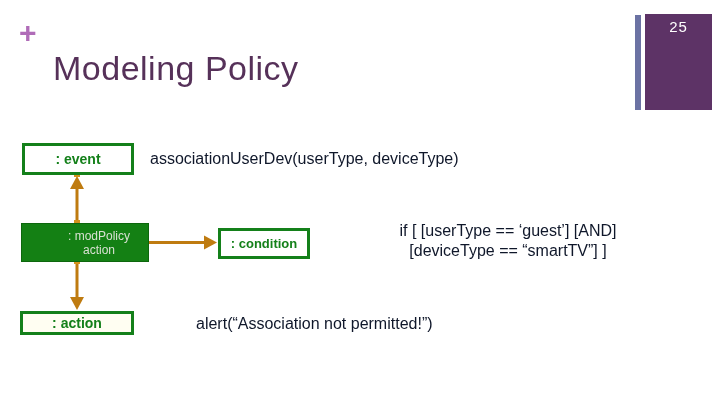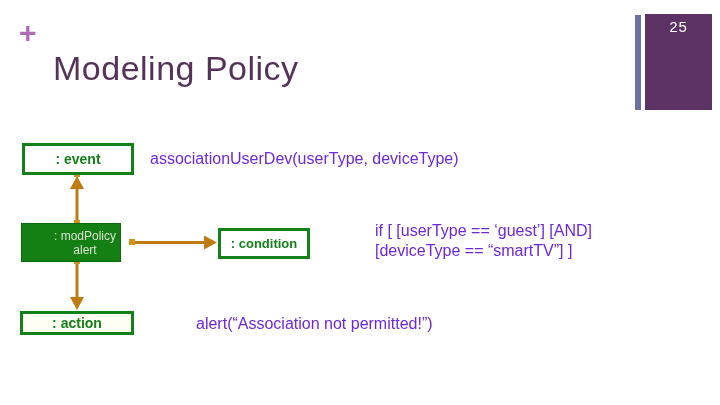--- a/index.html
+++ b/index.html
@@ -36,31 +36,31 @@
     text-align:left;
   }
   .outline-box{
     border:3px solid #14801a;background:#ffffff;
     color:#14801a;font-weight:bold;font-size:14px;
   }
   .event-box{left:22px;top:143px;width:112px;height:32px;}
   .condition-box{left:218px;top:228px;width:92px;height:31px;font-size:13px;}
   .action-box{left:20px;top:311px;width:114px;height:24px;background:#fffef2;}
   .modpolicy-box{
-    left:21px;top:223px;width:100px;height:39px;
+    left:21px;top:223px;width:128px;height:39px;
     background:#148014;border:1px solid #0d670d;
     color:#d8e0d2;font-size:12px;flex-direction:column;line-height:14px;padding-left:28px;
   }
   
   .gray-text{
-    position:absolute;color:#6d28d9;font-size:16px;white-space:nowrap;
+    position:absolute;color:#0f172a;font-size:16px;white-space:nowrap;
   }
   .association-text{left:150px;top:150px;}
   .condition-text{
-    left:375px;top:221px;width:266px;text-align:left;
+    left:375px;top:221px;width:266px;text-align:center;
     line-height:20px;white-space:normal;
   }
   .alert-text{left:196px;top:315px;}
   
   .connector-layer{
     position:absolute;left:0;top:0;width:720px;height:405px;pointer-events:none;
   }
 </style>
 </head>
 <body>
@@ -95,21 +95,21 @@
   <rect x="74" y="258" width="6" height="6" fill="#d3921d"></rect>
   <rect x="129" y="239" width="6" height="6" fill="#d3921d"></rect>
 </svg>
 
 <div class="dbox outline-box event-box">
   <span>: event</span>
 </div>
 
 <div class="dbox modpolicy-box">
   <span>: modPolicy</span>
-  <span>alert</span>
+  <span>action</span>
 </div>
 
 <div class="dbox outline-box condition-box">
   <span>: condition</span>
 </div>
 
 <div class="dbox outline-box action-box">
   <span>: action</span>
 </div>
 

